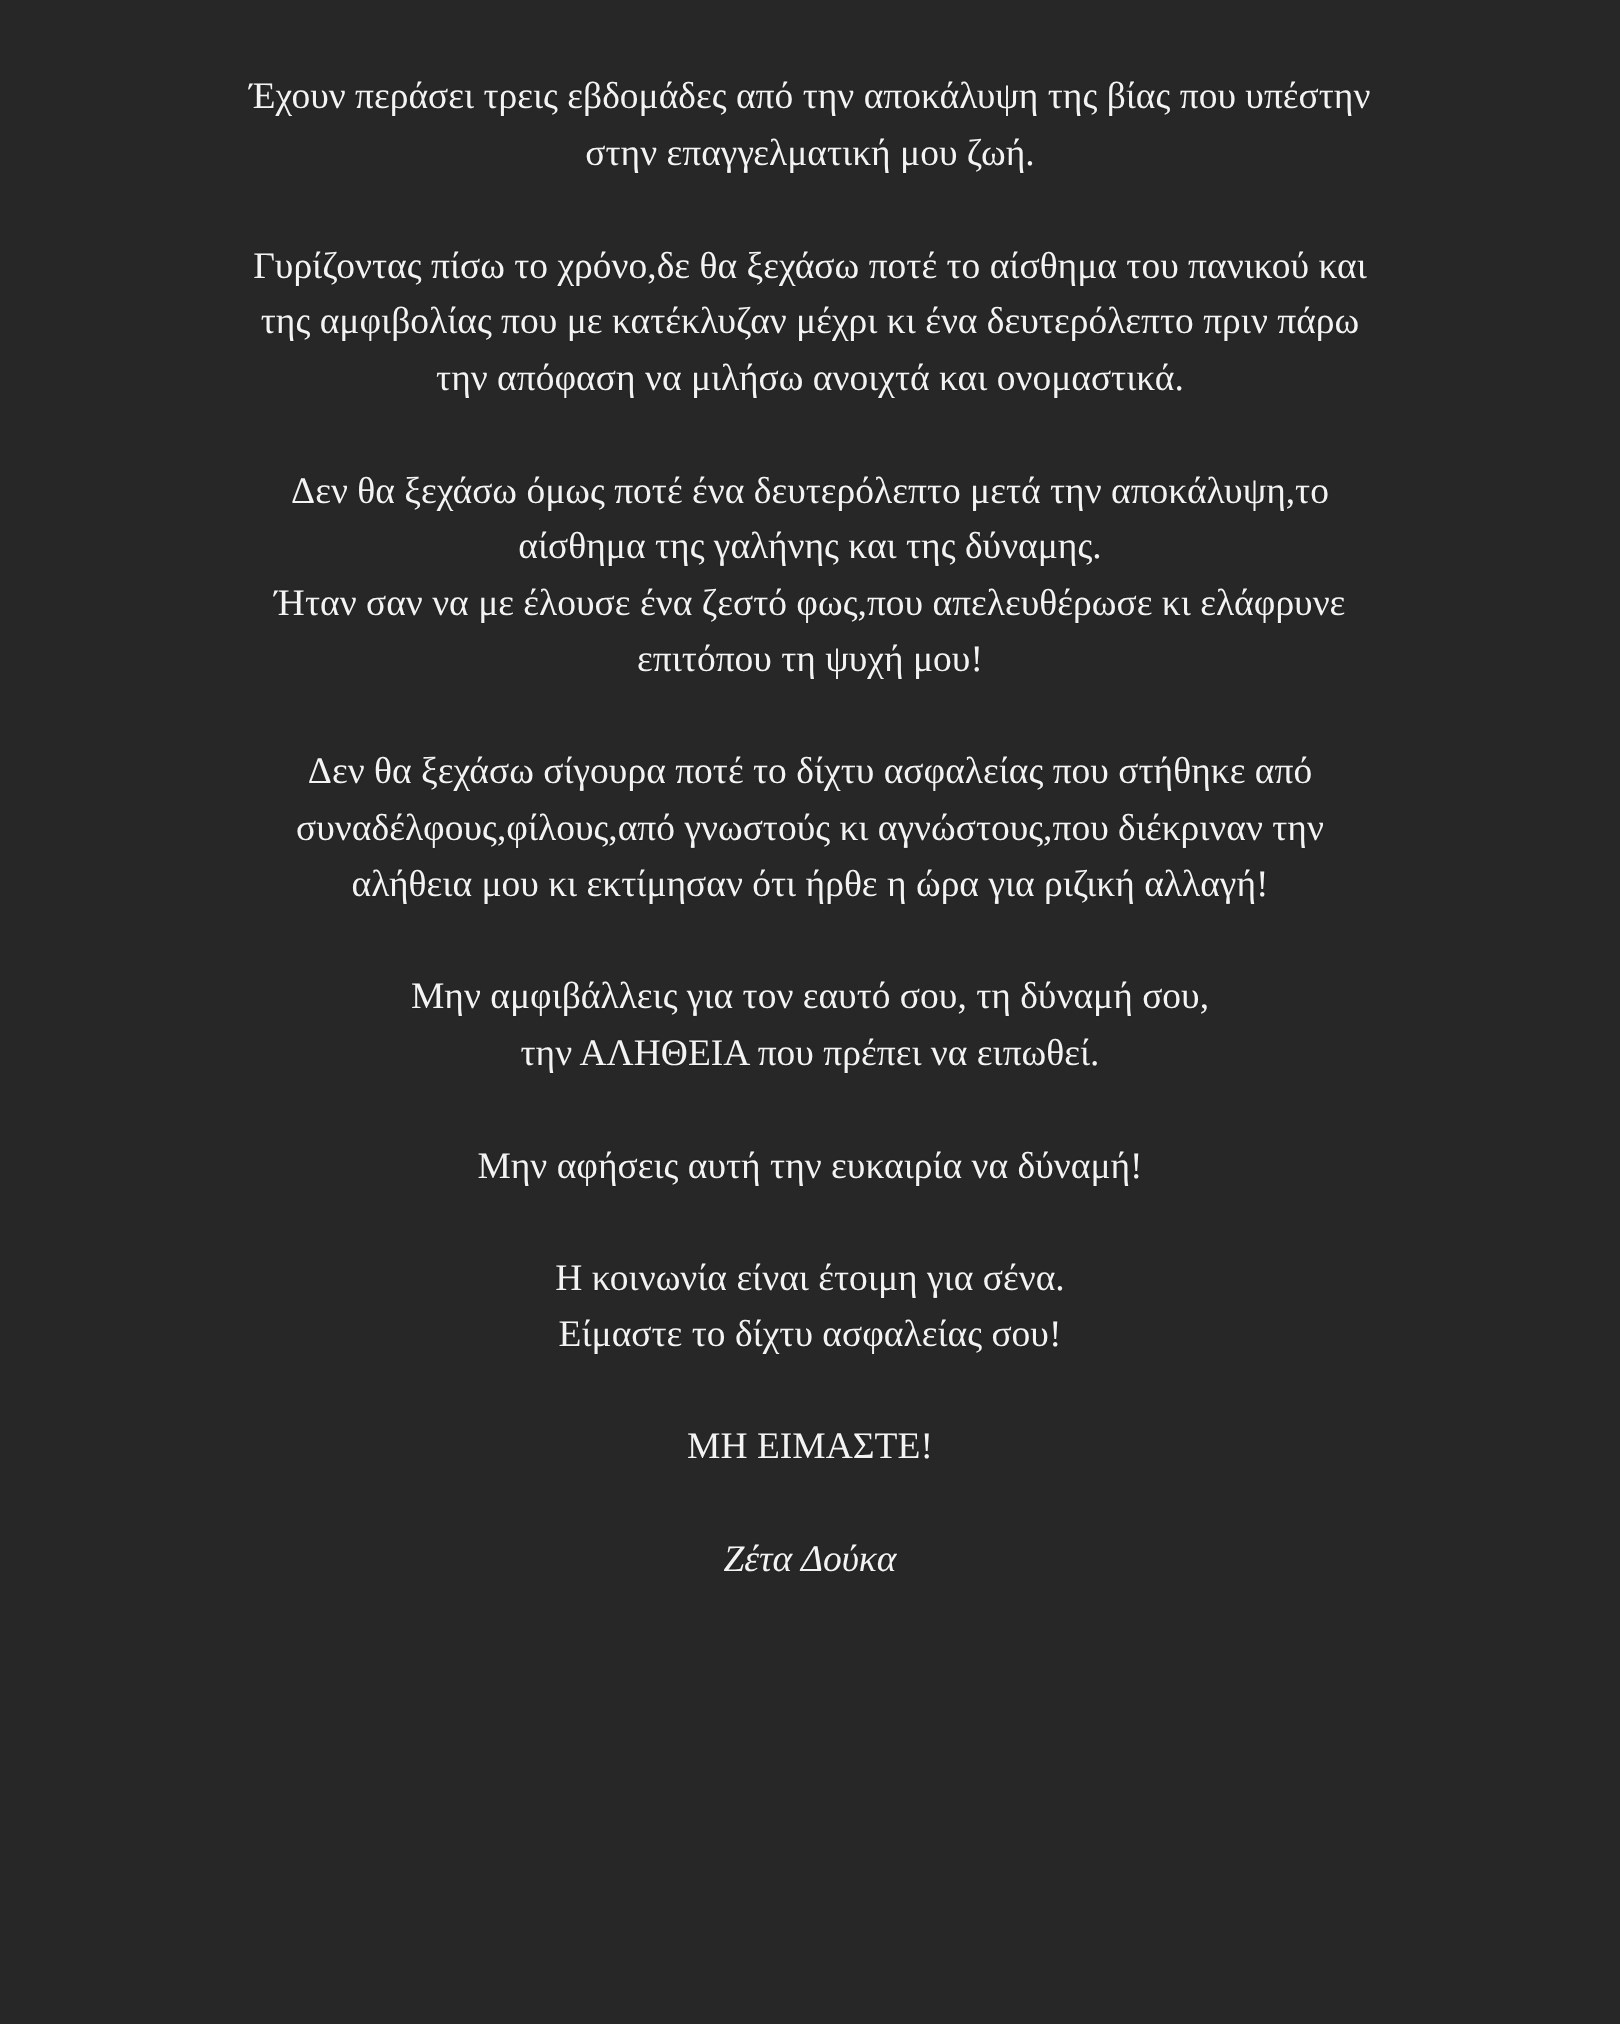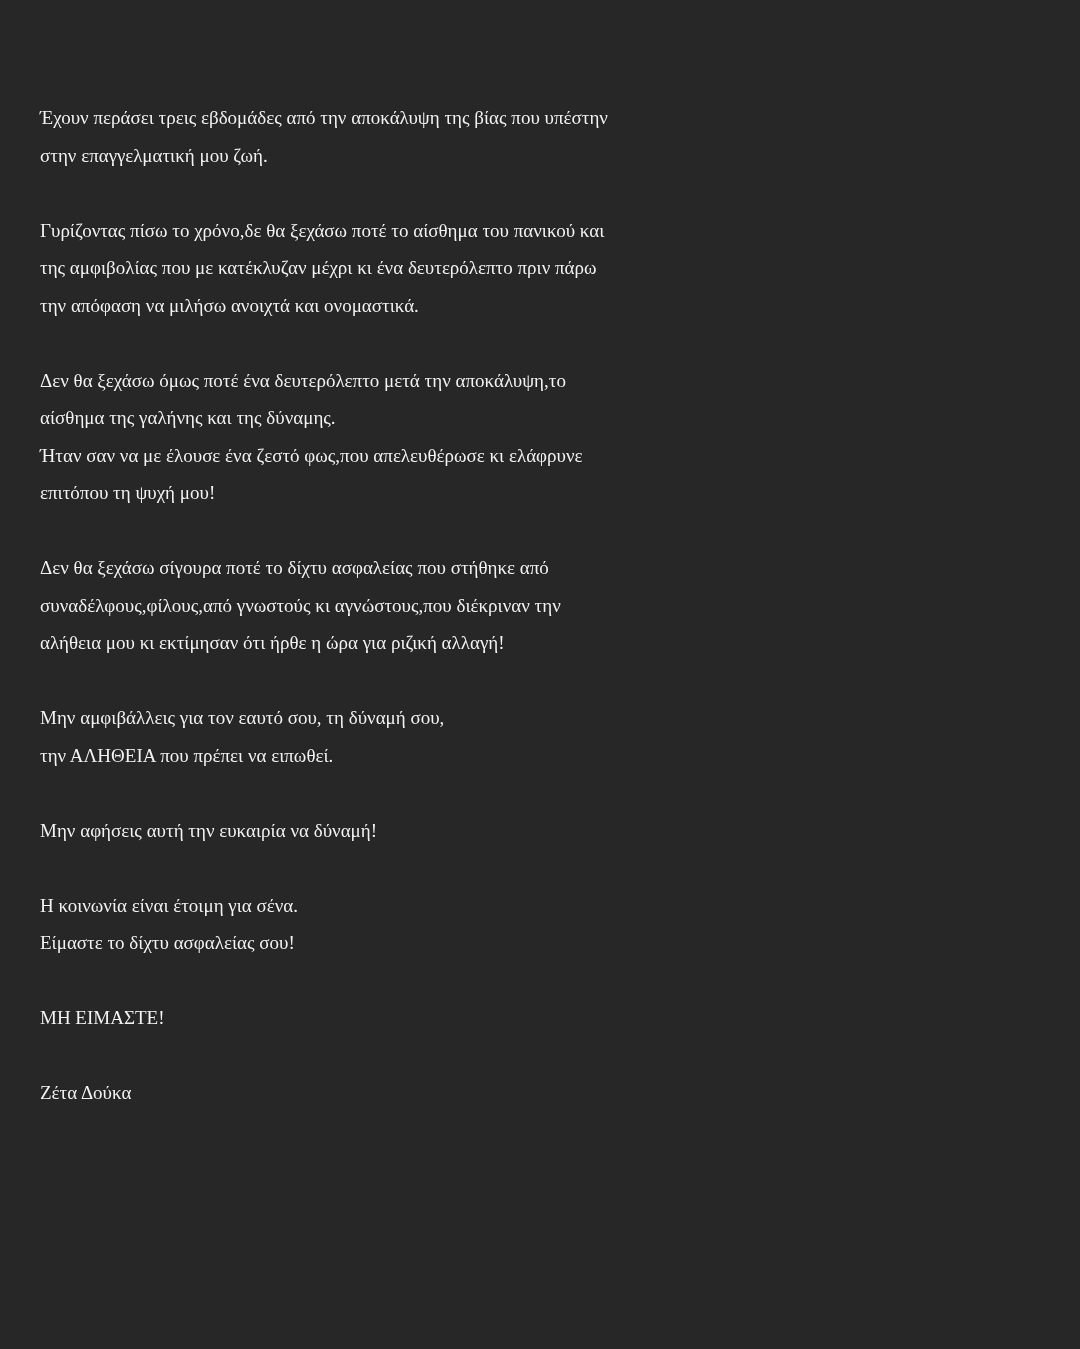--- a/index.html
+++ b/index.html
@@ -15,34 +15,35 @@
   .canvas {
     width: 1080px;
     height: 1349px;
     box-sizing: border-box;
     display: block;
   }
   .statement {
     box-sizing: border-box;
     width: 1000px;
     margin: 0 auto;
-    padding-top: 99px;
+    padding-top: 46px;
     font-family: "Liberation Serif", "DejaVu Serif", serif;
-    font-size: 19px;
+    font-size: 25px;
     line-height: 37.5px;
     color: #f3f3f3;
-    text-align: left;
+    text-align: center;
     text-shadow: 0 0 1px rgba(0,0,0,0.35);
   }
   .statement p {
     margin: 0 0 37.5px 0;
     white-space: pre-line;
   }
   .statement p:last-child {
     margin-bottom: 0;
+    font-style: italic;
   }
 </style>
 </head>
 <body style="background: rgb(39, 39, 39);">
 
 <div class="canvas">
   <div class="statement" style="color: rgb(243, 243, 243);">
     <p>Έχουν περάσει τρεις εβδομάδες από την αποκάλυψη της βίας που υπέστην
 στην επαγγελματική μου ζωή.</p>
     <p>Γυρίζοντας πίσω το χρόνο,δε θα ξεχάσω ποτέ το αίσθημα του πανικού και

